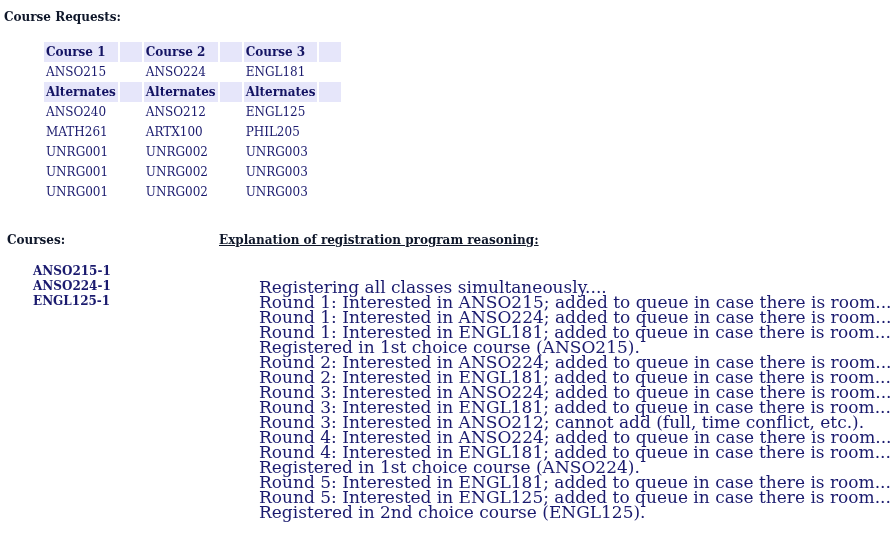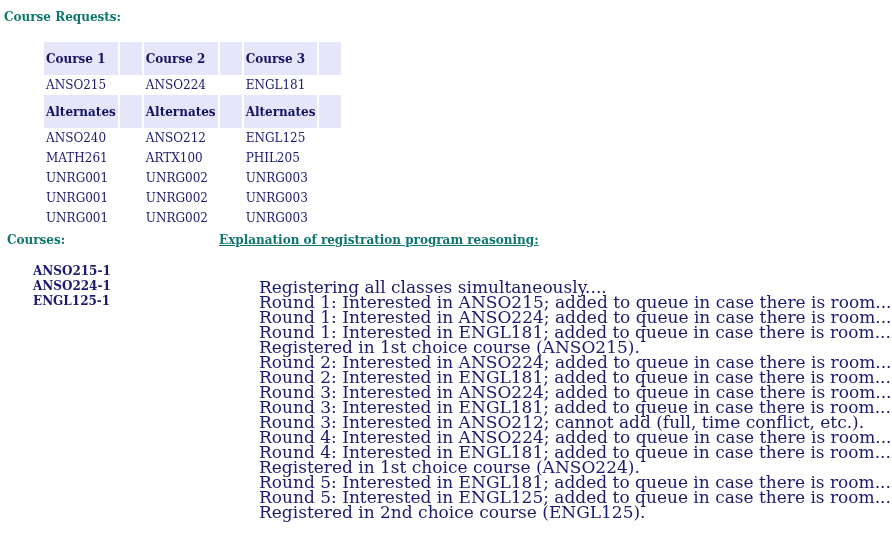--- a/index.html
+++ b/index.html
@@ -1,35 +1,35 @@
 <!DOCTYPE html>
 <html><head>
 <meta charset="utf-8">
 <style>
   html, body { margin: 0; padding: 0; background: #ffffff; }
   body {
     width: 892px; height: 553px; position: relative; overflow: hidden;
     font-family: "DejaVu Serif", "Liberation Serif", serif;
     color: #1a1a6e;
   }
-  .h { position: absolute; font-size: 12px; font-weight: bold; color: #0f766e; }
+  .h { position: absolute; font-size: 12px; font-weight: bold; color: #0f172a; }
   .req-table {
     position: absolute; left: 44px; top: 42px;
     border-collapse: separate; border-spacing: 2px 0;
     margin-left: -2px;
     font-size: 12px;
   }
   .req-table td {
     padding: 0 2px; height: 20px; line-height: 19px; white-space: nowrap;
     vertical-align: middle;
   }
   .req-table tr.hdr td { background: #e6e6fa; font-weight: bold; color: #141463; }
   .req-table td.c { width: 62px; }
   .req-table td.s { width: 18px; }
-  .req-table tr.hdr td { height: 33px; line-height: 18px; }
+  .req-table tr.hdr td { height: 20px; line-height: 18px; }
   .courses { position: absolute; left: 33px; top: 264px; font-size: 12px; line-height: 15px; font-weight: bold; }
   .log { position: absolute; left: 259px; top: 280px; font-size: 17px; line-height: 15px; white-space: nowrap; }
   .row-line { display: block; }
 </style>
 </head>
 <body>
 
 <div class="h" style="left:4px; top:10px;">Course Requests:</div>
 
 <table class="req-table">

